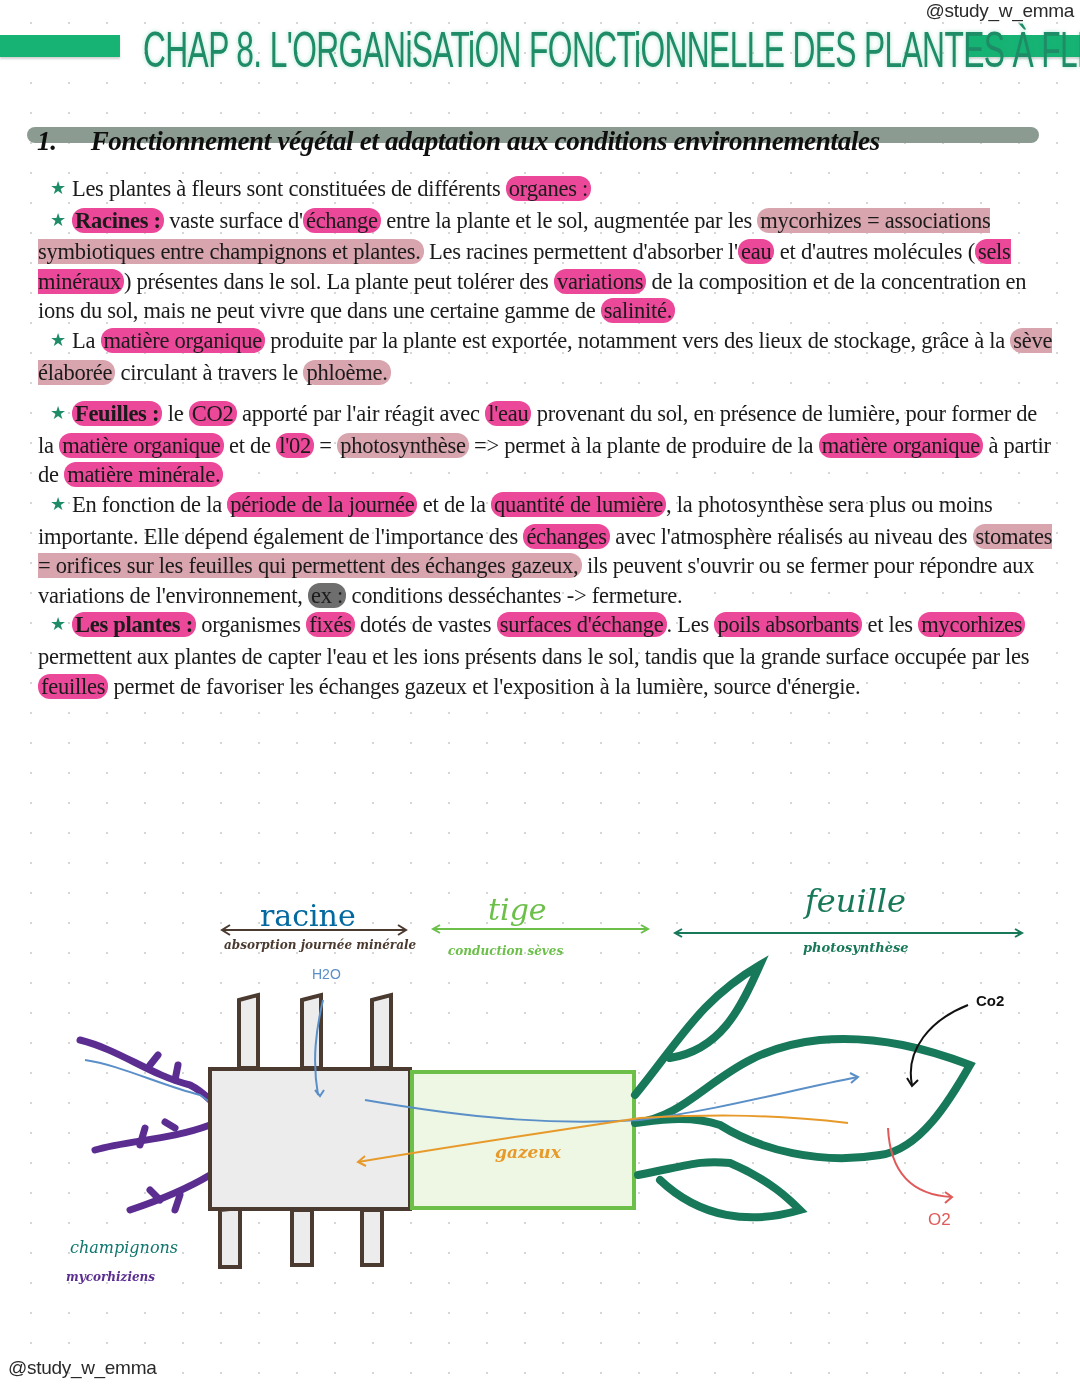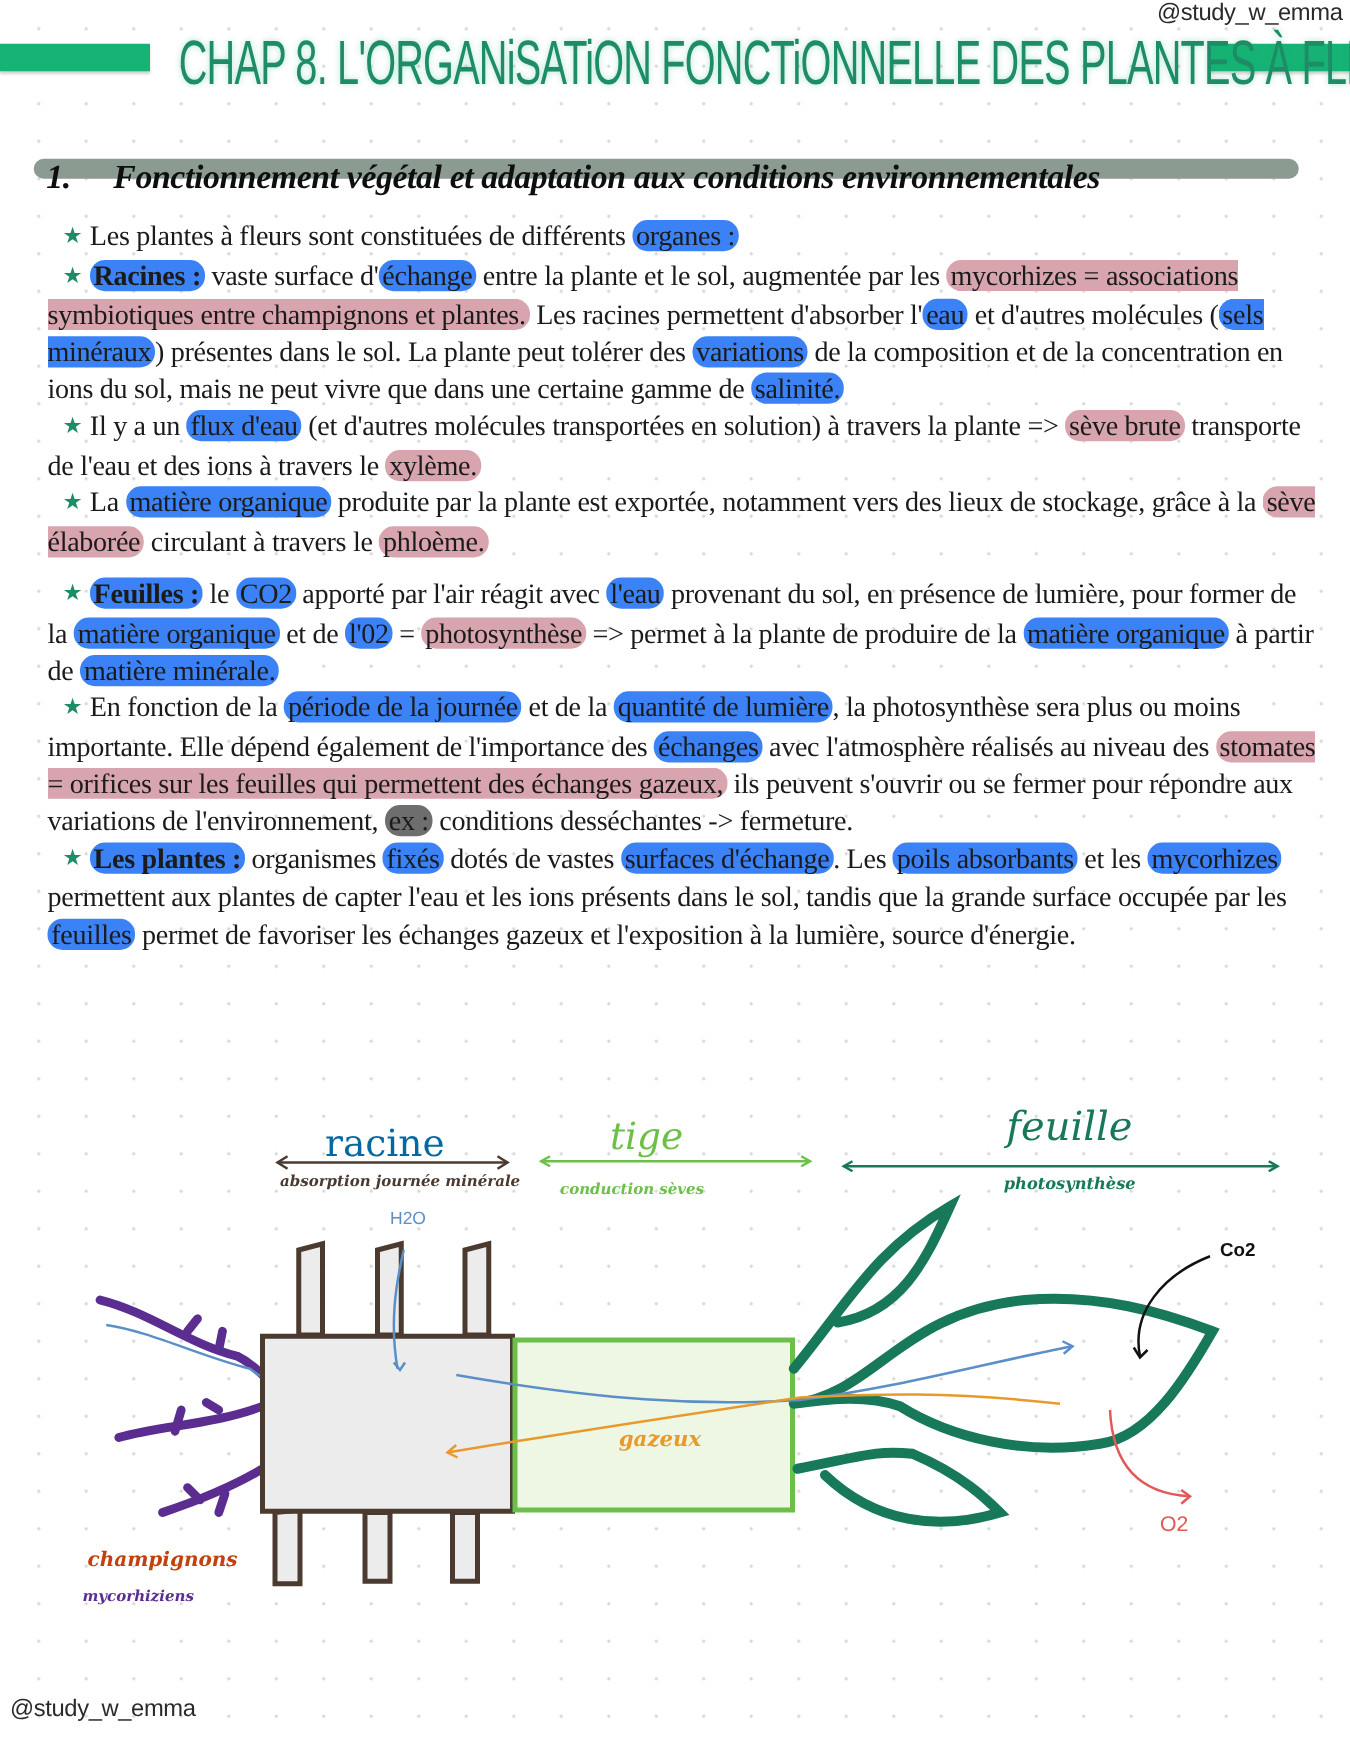--- a/index.html
+++ b/index.html
@@ -38,21 +38,21 @@
   }
   .section-heading .num { margin-right:34px; }
 
   .body-text {
     position:absolute; left:38px; top:174px; width:1020px;
     font-size:22.5px; line-height:29.6px; letter-spacing:-0.25px;
   }
   .p { margin:0; }
   .p.gap { margin-top:12px; }
   .star { color:#1e8c66; font-size:18px; margin-left:12px; margin-right:6px; position:relative; top:-2px; }
-  .hg { background:#3b82f6; border-radius:12px; padding:0 3px; }
+  .hg { background:#ec4899; border-radius:12px; padding:0 3px; }
   .hr { background:#d8a4ae; border-radius:12px; padding:0 3px; }
   .hk { background:#6e6e6e; border-radius:12px; padding:0 3px; color:#1b1b1b; }
   b { font-weight:bold;margin-top:14px; }
   .it { }
 
   .diagram { position:absolute; left:0; top:870px; width:1080px; height:440px; }
   .hand { font-family:"DejaVu Serif", serif; font-style:italic; }
   .lbl { position:absolute; white-space:nowrap; }
 </style>
 </head>
@@ -69,23 +69,20 @@
 <div class="section-heading">
   <span class="num">1.</span><span>Fonctionnement végétal et adaptation aux conditions environnementales</span>
 </div>
 
 <div class="body-text">
   <p class="p">
     <span class="star">★</span><span>Les plantes à fleurs sont constituées de différents </span><span class="hg">organes :</span>
   </p>
   <p class="p">
     <span class="star">★</span><b class="hg">Racines :</b><span> vaste surface d'</span><span class="hg">échange</span><span> entre la plante et le sol, augmentée par les </span><span class="hr">mycorhizes = associations symbiotiques entre champignons et plantes.</span><span> Les racines permettent d'absorber l'</span><span class="hg">eau</span><span> et d'autres molécules (</span><span class="hg">sels minéraux</span><span>) présentes dans le sol. La plante peut tolérer des </span><span class="hg">variations</span><span> de la composition et de la concentration en ions du sol, mais ne peut vivre que dans une certaine gamme de </span><span class="hg">salinité.</span>
-  </p>
-  <p class="p">
-    <span class="star">★</span><span>Il y a un </span><span class="hg">flux d'eau</span><span> (et d'autres molécules transportées en solution) à travers la plante =&gt; </span><span class="hr">sève brute</span><span> transporte de l'eau et des ions à travers le </span><span class="hr">xylème.</span>
   </p>
   <p class="p">
     <span class="star">★</span><span>La </span><span class="hg">matière organique</span><span> produite par la plante est exportée, notamment vers des lieux de stockage, grâce à la </span><span class="hr">sève élaborée</span><span> circulant à travers le </span><span class="hr">phloème.</span>
   </p>
   <p class="p gap">
     <span class="star">★</span><b class="hg">Feuilles :</b><span> le </span><span class="hg">CO2</span><span> apporté par l'air réagit avec </span><span class="hg">l'eau</span><span> provenant du sol, en présence de lumière, pour former de la </span><span class="hg">matière organique</span><span> et de </span><span class="hg">l'02</span><span> = </span><span class="hr">photosynthèse</span><span> =&gt; permet à la plante de produire de la </span><span class="hg">matière organique</span><span> à partir de </span><span class="hg">matière minérale.</span>
   </p>
   <p class="p">
     <span class="star">★</span><span>En fonction de la </span><span class="hg">période de la journée</span><span> et de la </span><span class="hg">quantité de lumière</span><span>, la photosynthèse sera plus ou moins importante. Elle dépend également de l'importance des </span><span class="hg">échanges</span><span> avec l'atmosphère réalisés au niveau des </span><span class="hr">stomates = orifices sur les feuilles qui permettent des échanges gazeux,</span><span> ils peuvent s'ouvrir ou se fermer pour répondre aux variations de l'environnement, </span><span class="hk it">ex :</span><span class="it"> conditions desséchantes -&gt; fermeture.</span>
   </p>
@@ -170,17 +167,17 @@
   <div class="lbl hand" style="left:260px;top:28px;font-size:30px;color:#0369a1;font-style:normal;">racine</div>
   <div class="lbl hand" style="left:224px;top:68px;font-size:12px;color:#4a3a30;font-weight:bold;">absorption journée minérale</div>
   <div class="lbl hand" style="left:488px;top:22px;font-size:30px;color:#6cc04a;text-align:center;">tige</div>
   <div class="lbl hand" style="left:448px;top:74px;font-size:12px;color:#6cc04a;font-weight:bold;">conduction sèves</div>
   <div class="lbl hand" style="left:805px;top:12px;font-size:32px;color:#17785a;">feuille</div>
   <div class="lbl hand" style="left:803px;top:70px;font-size:13px;color:#17785a;font-weight:bold;">photosynthèse</div>
   <div class="lbl" style="left:312px;top:96px;font-size:14px;color:#5a8fc8;font-family:'Liberation Sans',sans-serif;">H2O</div>
   <div class="lbl hand" style="left:495px;top:272px;font-size:17px;color:#e79a2a;font-weight:bold;">gazeux</div>
   <div class="lbl" style="left:976px;top:122px;font-size:15px;color:#111;font-family:'Liberation Sans',sans-serif;font-weight:bold;">Co2</div>
   <div class="lbl" style="left:928px;top:340px;font-size:17px;color:#e05a5a;font-family:'Liberation Sans',sans-serif;">O2</div>
-  <div class="lbl hand" style="left:70px;top:368px;font-size:16px;color:#c2410c;font-weight:bold;">champignons</div>
+  <div class="lbl hand" style="left:70px;top:368px;font-size:16px;color:#0f766e;font-weight:normal;">champignons</div>
   <div class="lbl hand" style="left:66px;top:400px;font-size:12px;color:#5b2d91;font-weight:bold;">mycorhiziens</div>
 </div>
 
 <div class="watermark wm-bottom">@study_w_emma</div>
 
 </body></html>

